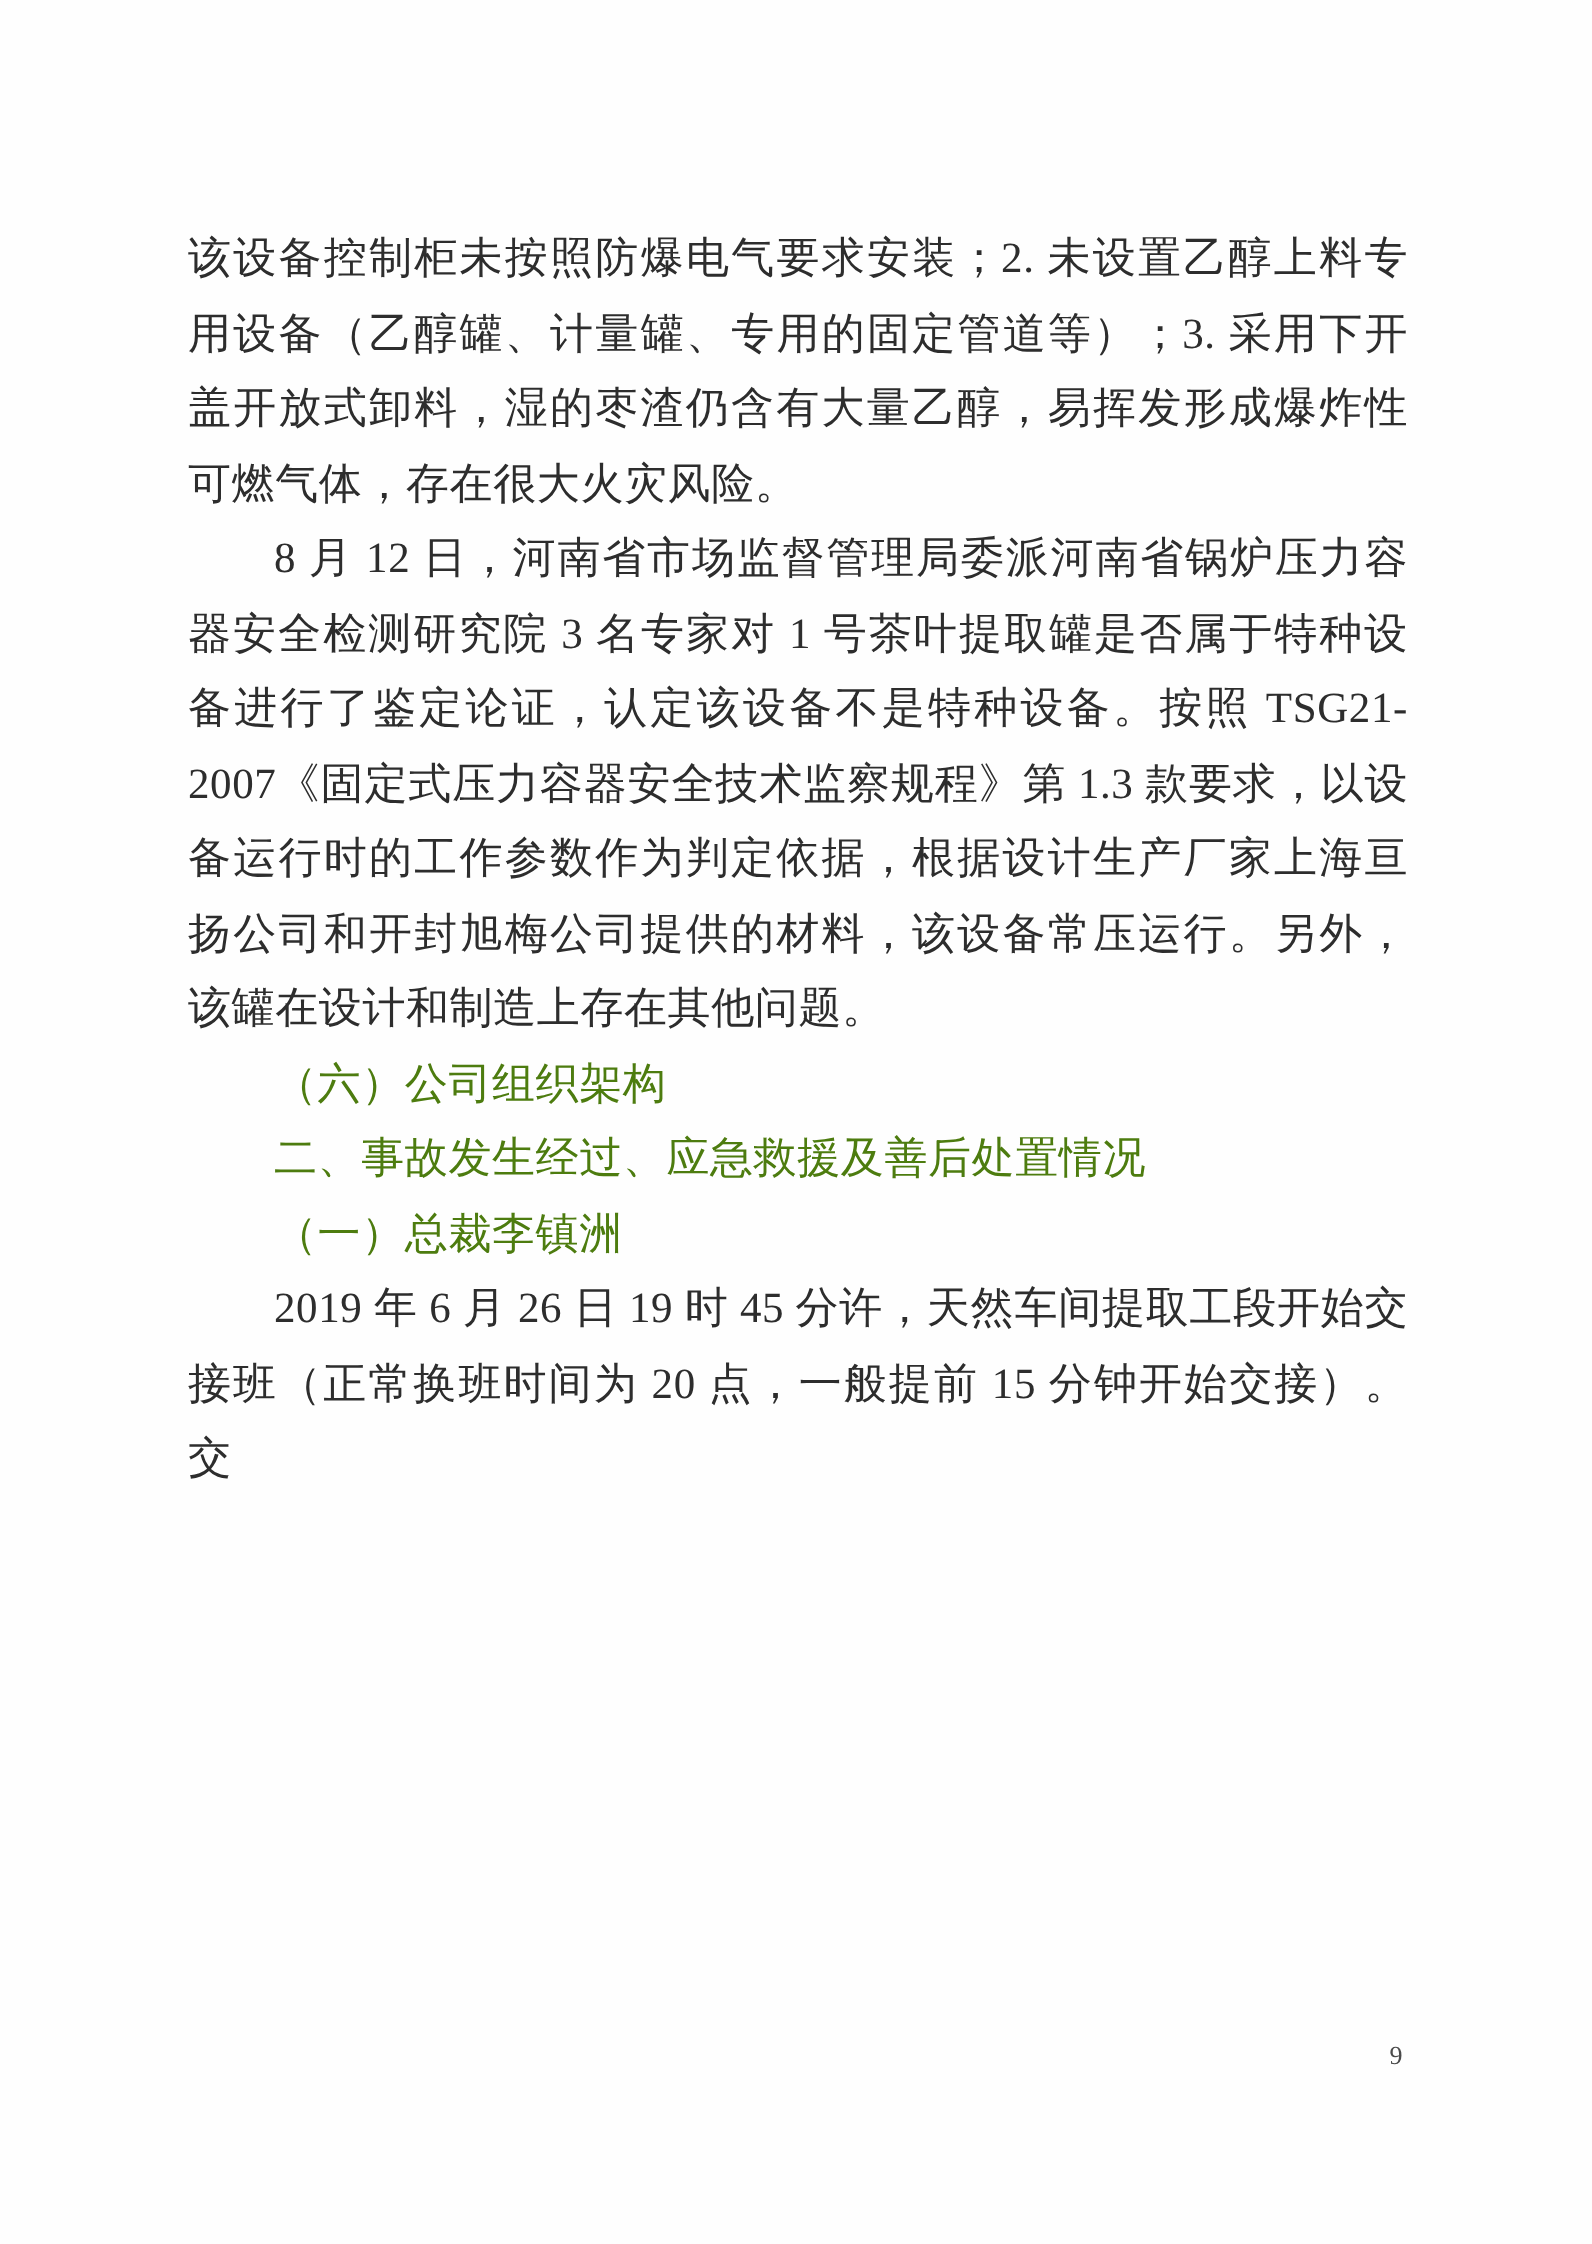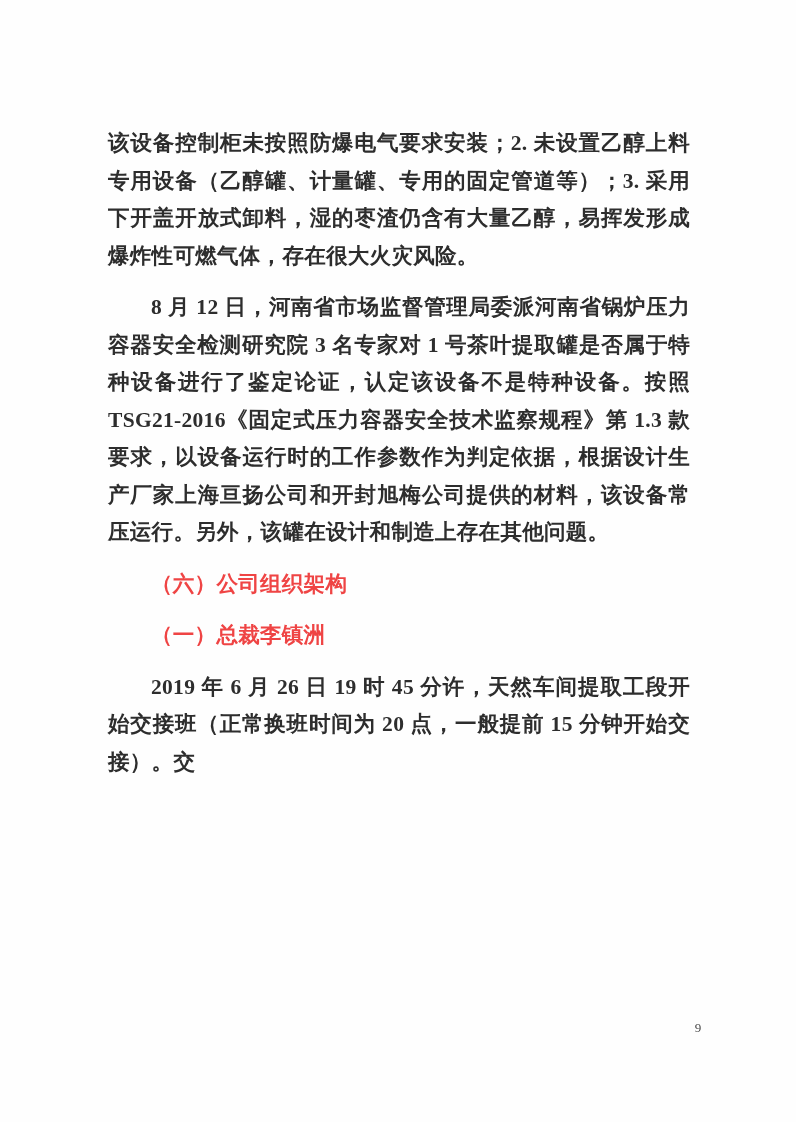--- a/index.html
+++ b/index.html
@@ -18,55 +18,56 @@
   }
   .content {
     position: absolute;
     left: 94px;
     top: 111px;
     width: 610px;
   }
   .content p,
   .content h2,
   .content h3 {
-    margin: 14px;
+    margin: 0;
     padding: 0;
     font-size: 21.5px;
     line-height: 37.5px;
-    font-weight: 700;
+    font-weight: 400;
     text-align: justify;
     text-justify: inter-character;
     letter-spacing: 0.3px;
   }
   .indent {
     text-indent: 2em;
   }
   .heading {
     font-family: "Liberation Sans", "DejaVu Sans", sans-serif;
     font-weight: 700;
     text-indent: 2em;
-    color: #ef4444;
+    color: #4d7c0f;
   }
   .page-num {
     position: absolute;
     left: 686px;
     top: 1020px;
     width: 24px;
     text-align: center;
     font-size: 13px;
     line-height: 16px;
     color: #4a4a4a;
     font-family: "Liberation Serif", "DejaVu Serif", serif;
   }
 </style>
 </head>
 <body>
 
 <div class="page">
   <div class="content">
     <p class="body-par">该设备控制柜未按照防爆电气要求安装；2. 未设置乙醇上料专用设备（乙醇罐、计量罐、专用的固定管道等）；3. 采用下开盖开放式卸料，湿的枣渣仍含有大量乙醇，易挥发形成爆炸性可燃气体，存在很大火灾风险。</p>
-    <p class="body-par indent">8 月 12 日，河南省市场监督管理局委派河南省锅炉压力容器安全检测研究院 3 名专家对 1 号茶叶提取罐是否属于特种设备进行了鉴定论证，认定该设备不是特种设备。按照 TSG21-2016《固定式压力容器安全技术监察规程》第 1.3 款要求，以设备运行时的工作参数作为判定依据，根据设计生产厂家上海亘扬公司和开封旭梅公司提供的材料，该设备常压运行。另外，该罐在设计和制造上存在其他问题。</p>
+    <p class="body-par indent">8 月 12 日，河南省市场监督管理局委派河南省锅炉压力容器安全检测研究院 3 名专家对 1 号茶叶提取罐是否属于特种设备进行了鉴定论证，认定该设备不是特种设备。按照 TSG21-2007《固定式压力容器安全技术监察规程》第 1.3 款要求，以设备运行时的工作参数作为判定依据，根据设计生产厂家上海亘扬公司和开封旭梅公司提供的材料，该设备常压运行。另外，该罐在设计和制造上存在其他问题。</p>
     <h3 class="heading">（六）公司组织架构</h3>
+    <h2 class="heading">二、事故发生经过、应急救援及善后处置情况</h2>
     <h3 class="heading">（一）总裁李镇洲</h3>
     <p class="body-par indent">2019 年 6 月 26 日 19 时 45 分许，天然车间提取工段开始交接班（正常换班时间为 20 点，一般提前 15 分钟开始交接）。交</p>
   </div>
   <div class="page-num">9</div>
 </div>
 
 </body></html>

